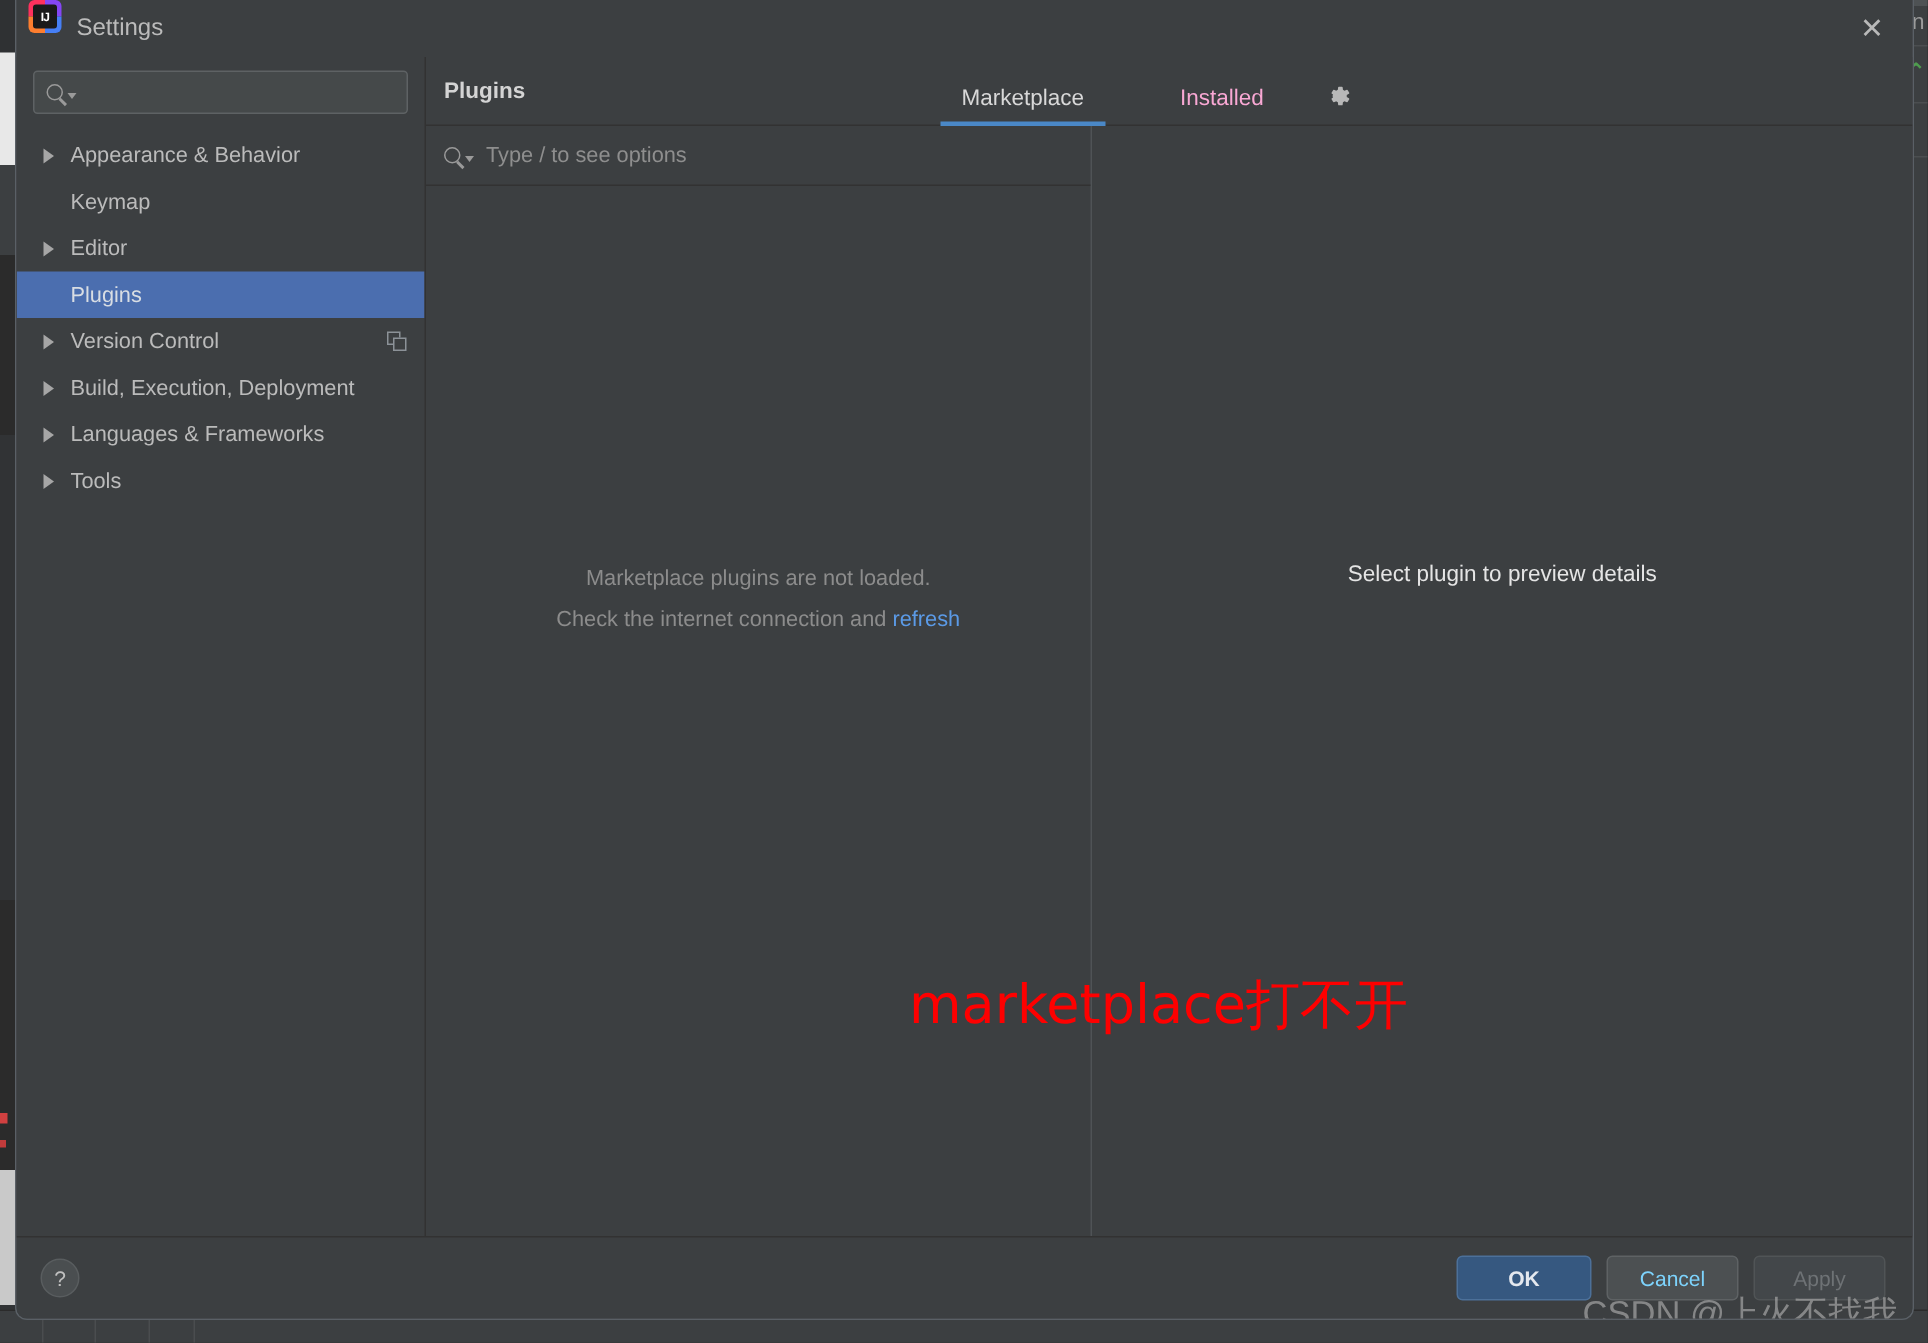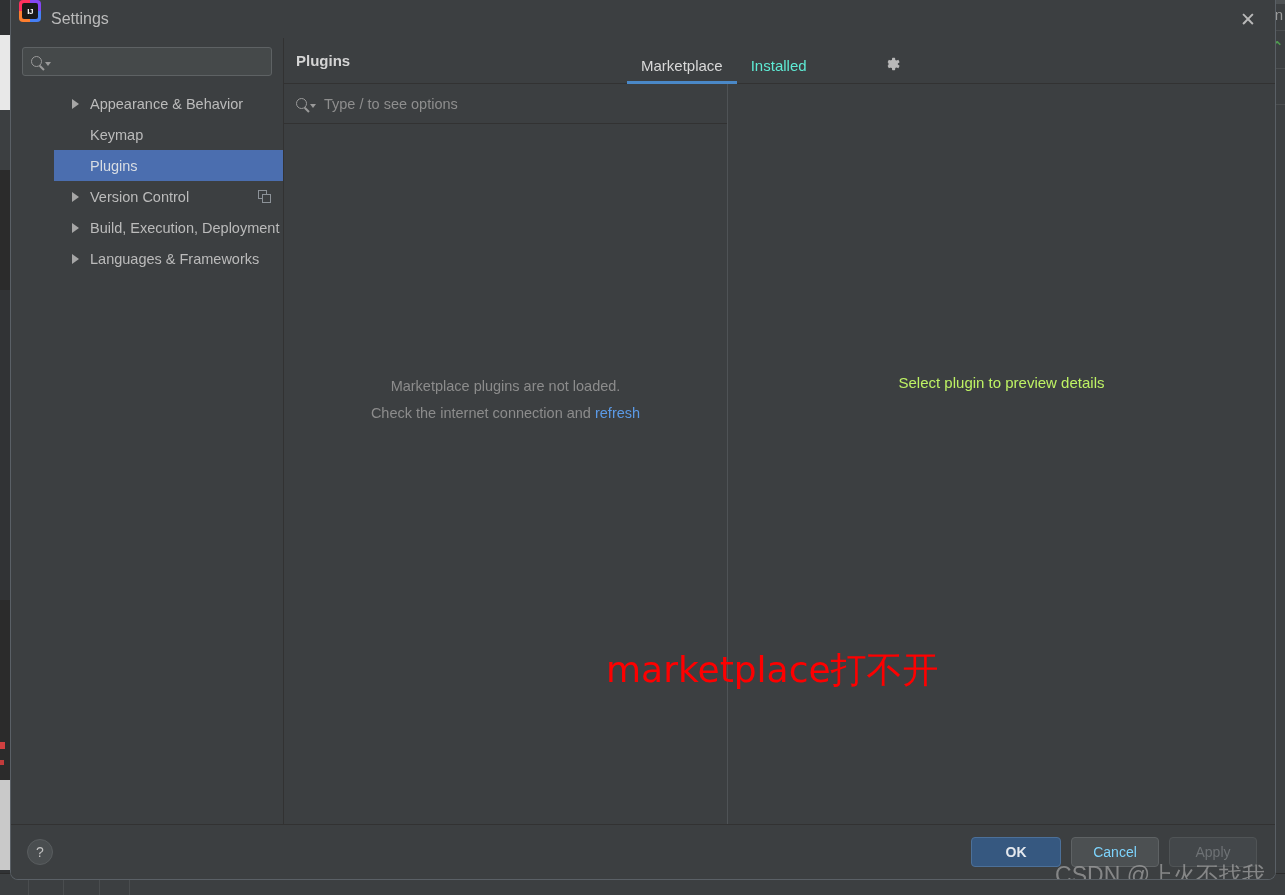--- a/index.html
+++ b/index.html
@@ -214,21 +214,20 @@
   .tree-item {
     height: 31px;
     display: flex;
     align-items: center;
     padding-left: 18px;
     padding-right: 10px;
     color: #bbbbbb;
     font-size: 14.5px;
     cursor: default;
     position: relative;
-    margin-left: 43px;
   }
   .tree-item.selected {
     background: #4b6eaf;
     color: #d8dde3;
   }
   .tree-arrow {
     width: 13px;
     flex: 0 0 13px;
     display: flex;
     align-items: center;
@@ -281,23 +280,24 @@
     font-weight: bold;
     position: absolute;
     left: 12px; top: 14px;
   }
   .tabs {
     position: absolute;
     left: 343px; bottom: 0;
     display: flex;
     align-items: flex-end;
     height: 46px;
+    gap: 36px;
   }
   .tab {
-    color: #5eead4;
+    color: #f9a8d4;
     font-size: 15px;
     padding: 0 14px 9px 14px;
     cursor: pointer;
     position: relative;
   }
   .tab.active { color: #d8d8d8; }
   .tab.active::after {
     content: "";
     position: absolute;
     left: 0; right: 0; bottom: -1px;
@@ -367,21 +367,21 @@
   #preview-pane {
     flex: 1 1 auto;
     display: flex;
     align-items: flex-start;
     justify-content: center;
     padding-top: 290px;
     background: #3c3f41;
     min-width: 0;
   }
   #preview-text {
-    color: #bef264;
+    color: #e5e5e5;
     font-size: 15px;
   }
 
   
   #annotation {
     position: absolute;
     left: 322px;
     top: 562px;
     color: #fe0000;
     font-size: 36px;
@@ -514,39 +514,47 @@
 
       <div class="tree" id="settings-tree">
           <div class="tree-item">
             <span class="tree-arrow has"></span>
             <span class="tree-label">Appearance &amp; Behavior</span>
           </div>
           <div class="tree-item">
             <span class="tree-arrow"></span>
             <span class="tree-label">Keymap</span>
           </div>
+          <div class="tree-item">
+            <span class="tree-arrow has"></span>
+            <span class="tree-label">Editor</span>
+          </div>
           <div class="tree-item selected">
             <span class="tree-arrow"></span>
             <span class="tree-label">Plugins</span>
           </div>
           <div class="tree-item">
             <span class="tree-arrow has"></span>
             <span class="tree-label">Version Control</span>
             <span class="tree-badge">
               <span class="bk bk1"></span>
               <span class="bk bk2"></span>
             </span>
           </div>
           <div class="tree-item">
             <span class="tree-arrow has"></span>
             <span class="tree-label">Build, Execution, Deployment</span>
           </div>
           <div class="tree-item">
             <span class="tree-arrow has"></span>
             <span class="tree-label">Languages &amp; Frameworks</span>
+          </div>
+          <div class="tree-item">
+            <span class="tree-arrow has"></span>
+            <span class="tree-label">Tools</span>
           </div>
         </div>
     </div>
 
     <div id="content">
 
       <div id="plugins-header">
         <div id="plugins-title">Plugins</div>
 
         <div class="tabs" id="tab-strip">

